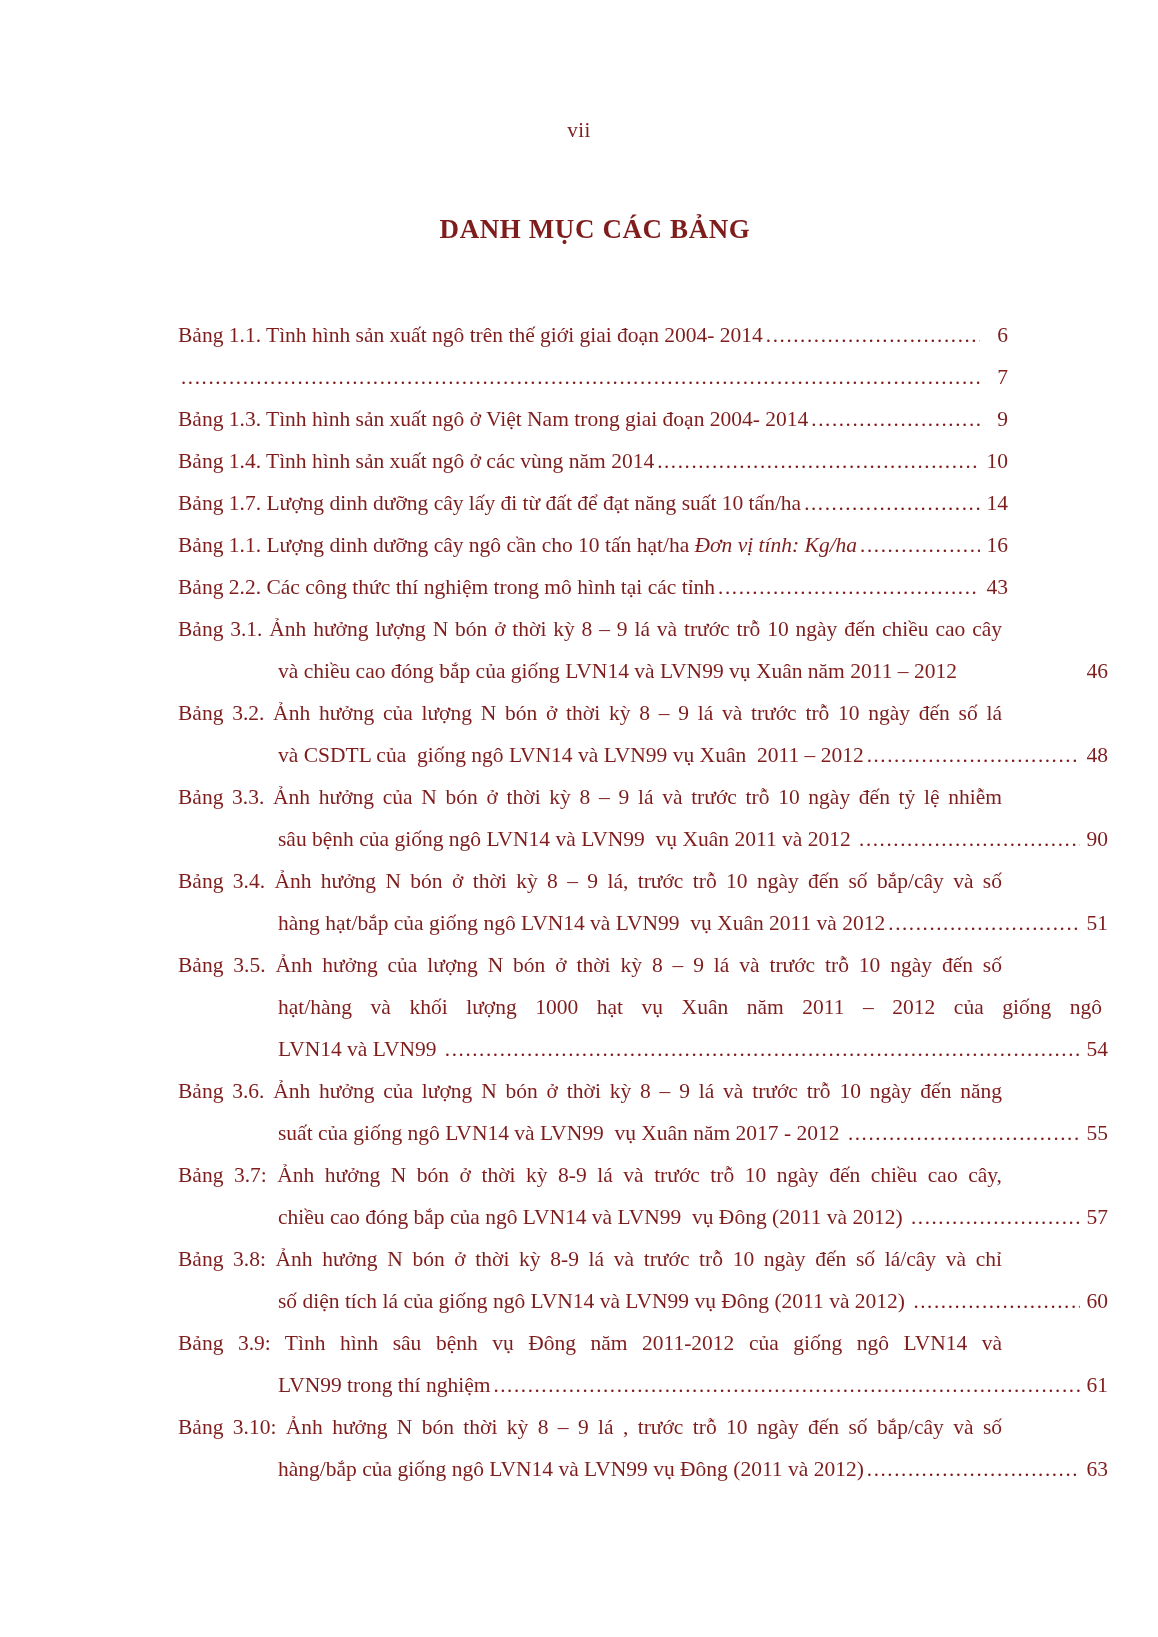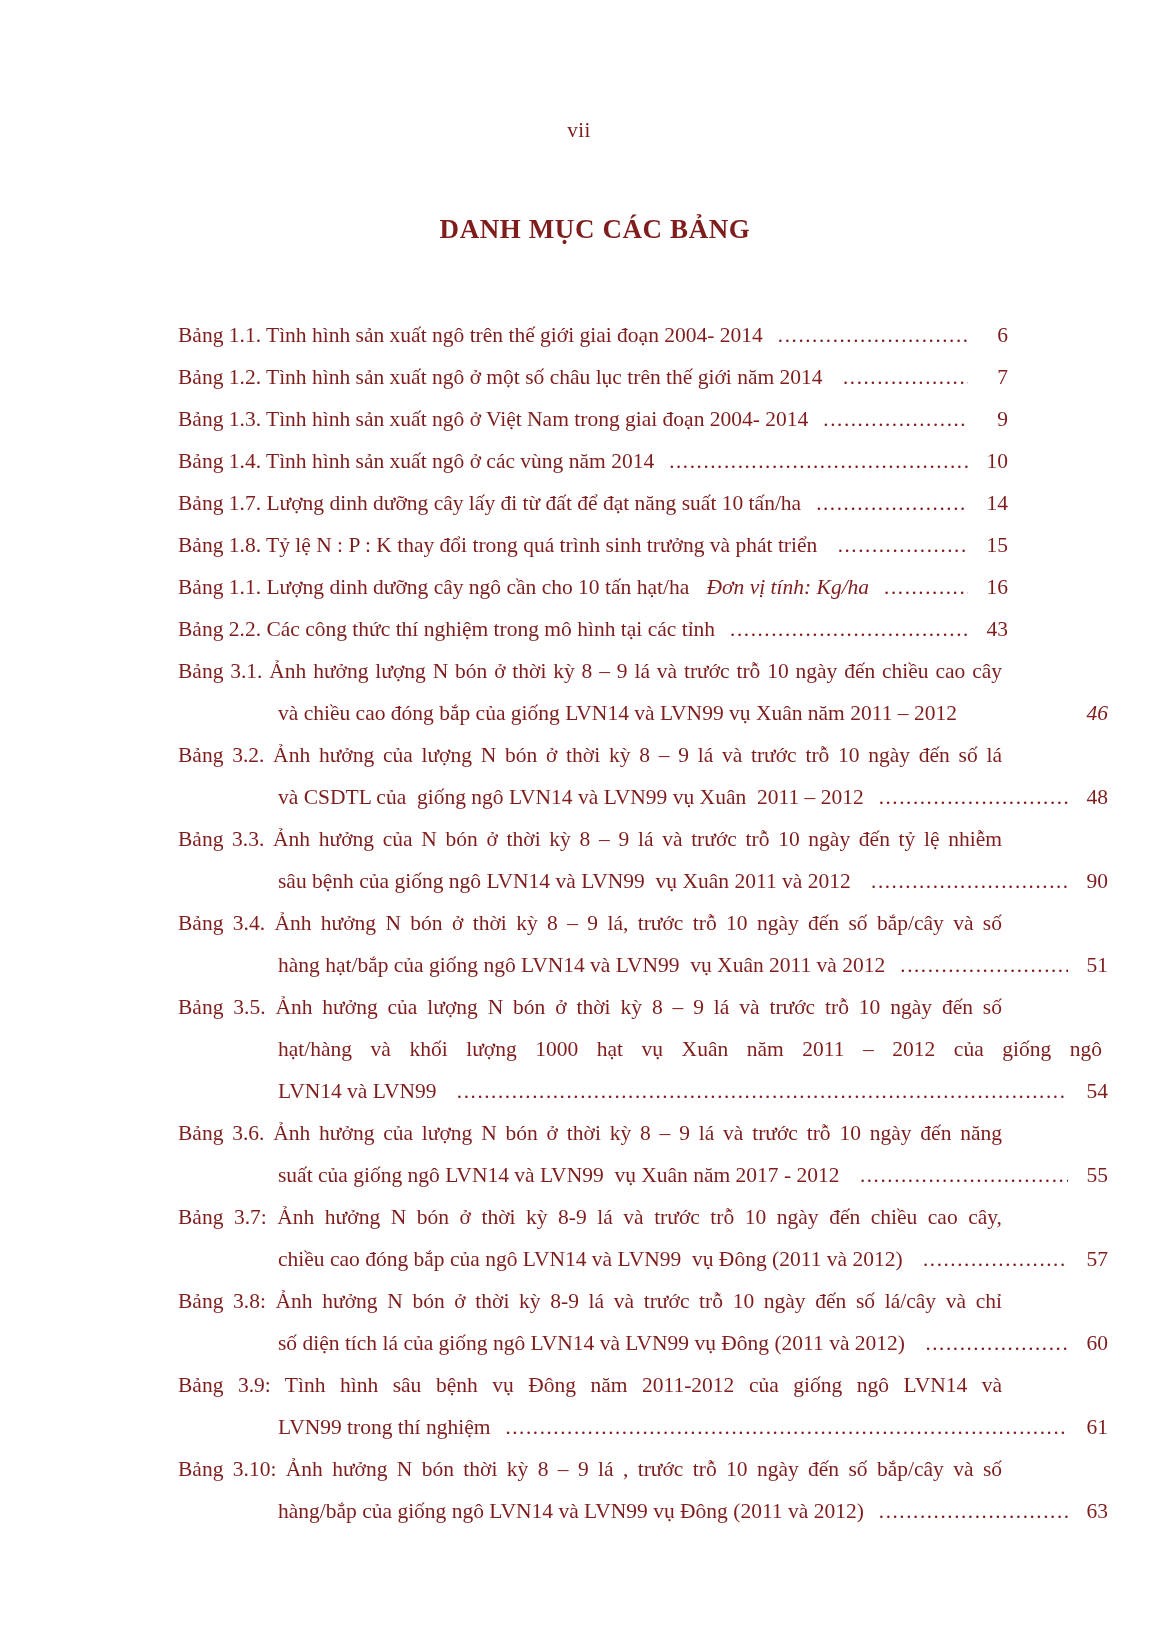--- a/index.html
+++ b/index.html
@@ -47,21 +47,20 @@
     font-size: 21.5px;
     line-height: 42px;
     display: block;
     position: relative;
     white-space: nowrap;
   }
   .entry-line {
     display: flex;
     align-items: center;
     width: 100%;
-    gap: 12px;
   }
   .entry-line.indent {
     padding-left: 100px;
   }
   .entry-text {
     white-space: pre;
     flex: 0 0 auto;
   }
   .entry-text.justify {
     flex: 1 1 auto;
@@ -84,21 +83,20 @@
   }
   .dots.none::before { content: ""; }
   .page-num {
     flex: 0 0 auto;
     min-width: 28px;
     text-align: right;
     font-size: 21.5px;
   }
   .page-num.nodots {
     padding-left: 6px;
-    font-style: italic;
   }
   .ital {
     font-style: italic;
   }
 </style>
 </head>
 <body>
 
 <div class="page">
 
@@ -109,21 +107,20 @@
   <div class="toc" id="toc-root">
       <div class="toc-entry">
         <div class="entry-line">
           <span class="entry-text">Bảng 1.1. Tình hình sản xuất ngô trên thế giới giai đoạn 2004- 2014</span>
           <span class="dots"></span>
           <span class="page-num">6</span>
         </div>
       </div>
       <div class="toc-entry">
         <div class="entry-line">
-          <span class="entry-text">Bảng 1.2. Tình hình sản xuất ngô ở một số châu lục trên thế giới năm 2014 </span>
           <span class="dots"></span>
           <span class="page-num">7</span>
         </div>
       </div>
       <div class="toc-entry">
         <div class="entry-line">
           <span class="entry-text">Bảng 1.3. Tình hình sản xuất ngô ở Việt Nam trong giai đoạn 2004- 2014</span>
           <span class="dots"></span>
           <span class="page-num">9</span>
         </div>
@@ -133,27 +130,20 @@
           <span class="entry-text">Bảng 1.4. Tình hình sản xuất ngô ở các vùng năm 2014</span>
           <span class="dots"></span>
           <span class="page-num">10</span>
         </div>
       </div>
       <div class="toc-entry">
         <div class="entry-line">
           <span class="entry-text">Bảng 1.7. Lượng dinh dưỡng cây lấy đi từ đất để đạt năng suất 10 tấn/ha</span>
           <span class="dots"></span>
           <span class="page-num">14</span>
-        </div>
-      </div>
-      <div class="toc-entry">
-        <div class="entry-line">
-          <span class="entry-text">Bảng 1.8. Tỷ lệ N : P : K thay đổi trong quá trình sinh trưởng và phát triển </span>
-          <span class="dots"></span>
-          <span class="page-num">15</span>
         </div>
       </div>
       <div class="toc-entry">
         <div class="entry-line">
           <span class="entry-text">Bảng 1.1. Lượng dinh dưỡng cây ngô cần cho 10 tấn hạt/ha </span>
           <span class="ital entry-text">Đơn vị tính: Kg/ha</span>
           <span class="dots"></span>
           <span class="page-num">16</span>
         </div>
       </div>

